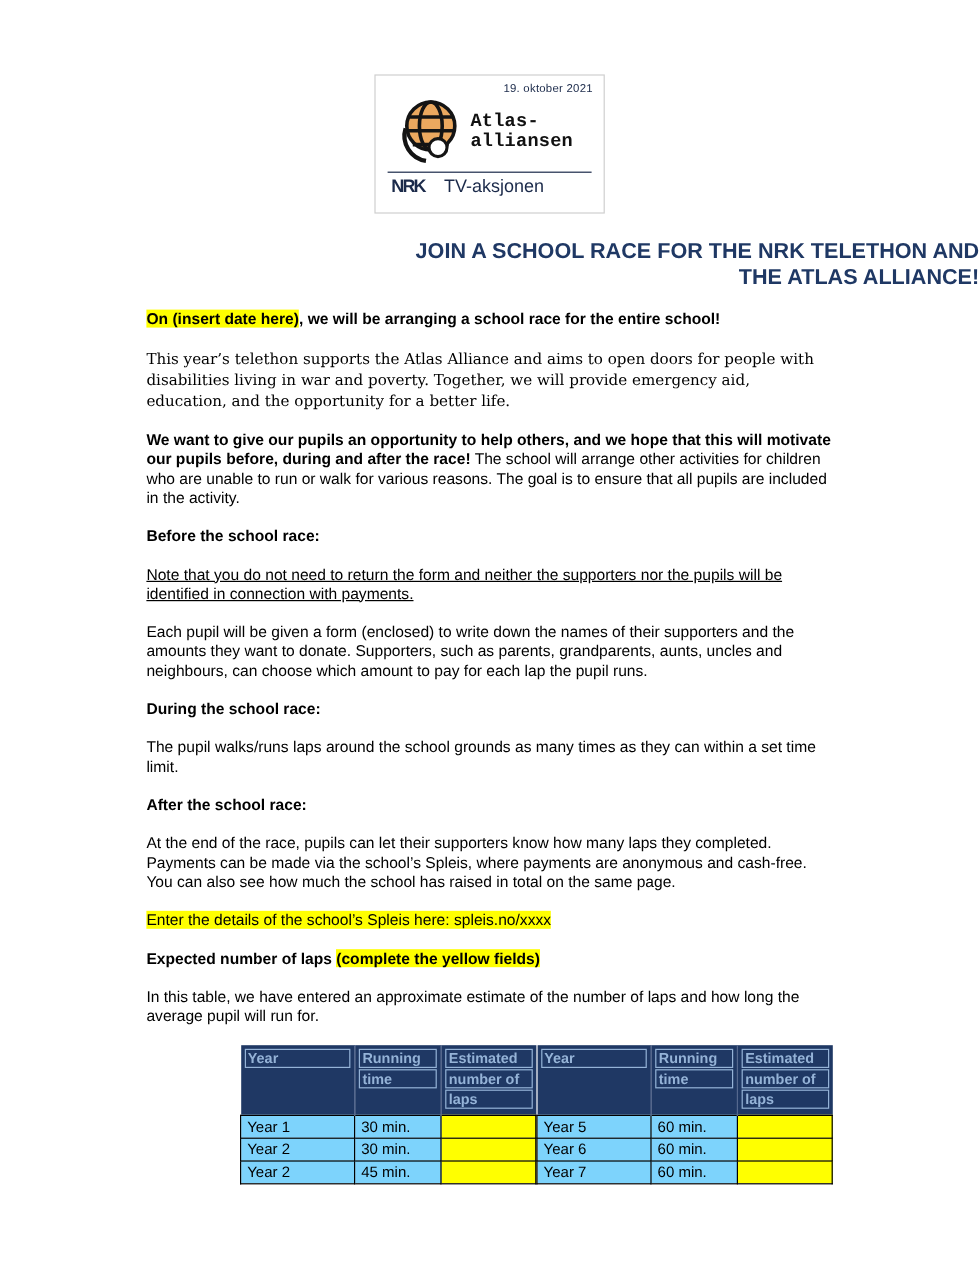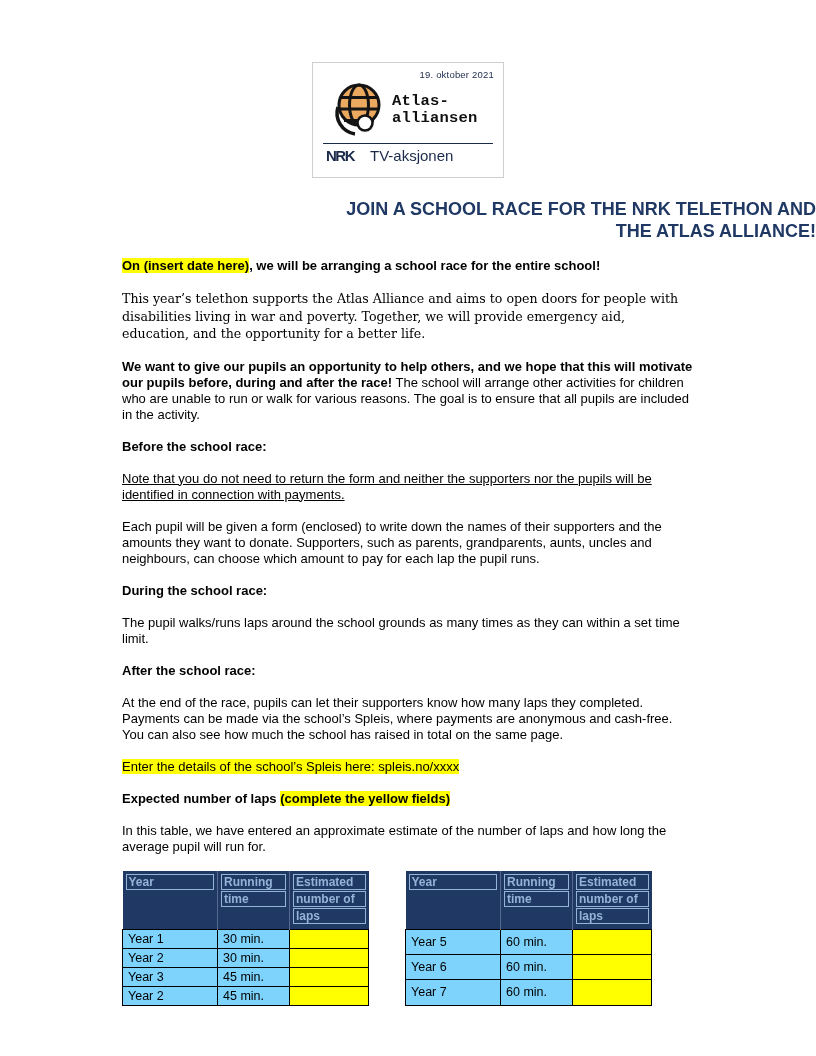--- a/index.html
+++ b/index.html
@@ -90,23 +90,22 @@
   }
   .section-head { font-weight: bold; margin-top: 18px; }
   .section-body { margin: 0; }
   .note-underline { text-decoration: underline; }
   .spleis-line { font-weight: normal; margin-top: 18px; }
   .laps-head { font-weight: bold; margin-top: 20px; }
 
   
   .tables-wrap {
     display: flex;
-    justify-content: flex-start;
+    justify-content: flex-end;
     margin-top: 16px;
-    gap: 36px;
   }
   table.race {
     border-collapse: collapse;
     width: 246px;
     table-layout: fixed;
     font-size: 12.5px;
   }
   table.race th {
     background: #1F3864;
     color: #95B3D7;
@@ -222,25 +221,20 @@
             <td class="c-year">Year 1</td>
             <td class="c-time">30 min.</td>
             <td class="c-laps"></td>
           </tr>
           <tr>
             <td class="c-year">Year 2</td>
             <td class="c-time">30 min.</td>
             <td class="c-laps"></td>
           </tr>
           <tr>
-            <td class="c-year">Year 3</td>
-            <td class="c-time">45 min.</td>
-            <td class="c-laps"></td>
-          </tr>
-          <tr>
             <td class="c-year">Year 2</td>
             <td class="c-time">45 min.</td>
             <td class="c-laps"></td>
           </tr>
         </tbody>
     </table>
     <table class="race">
       <colgroup>
           <col class="w-year">
           <col class="w-time">

